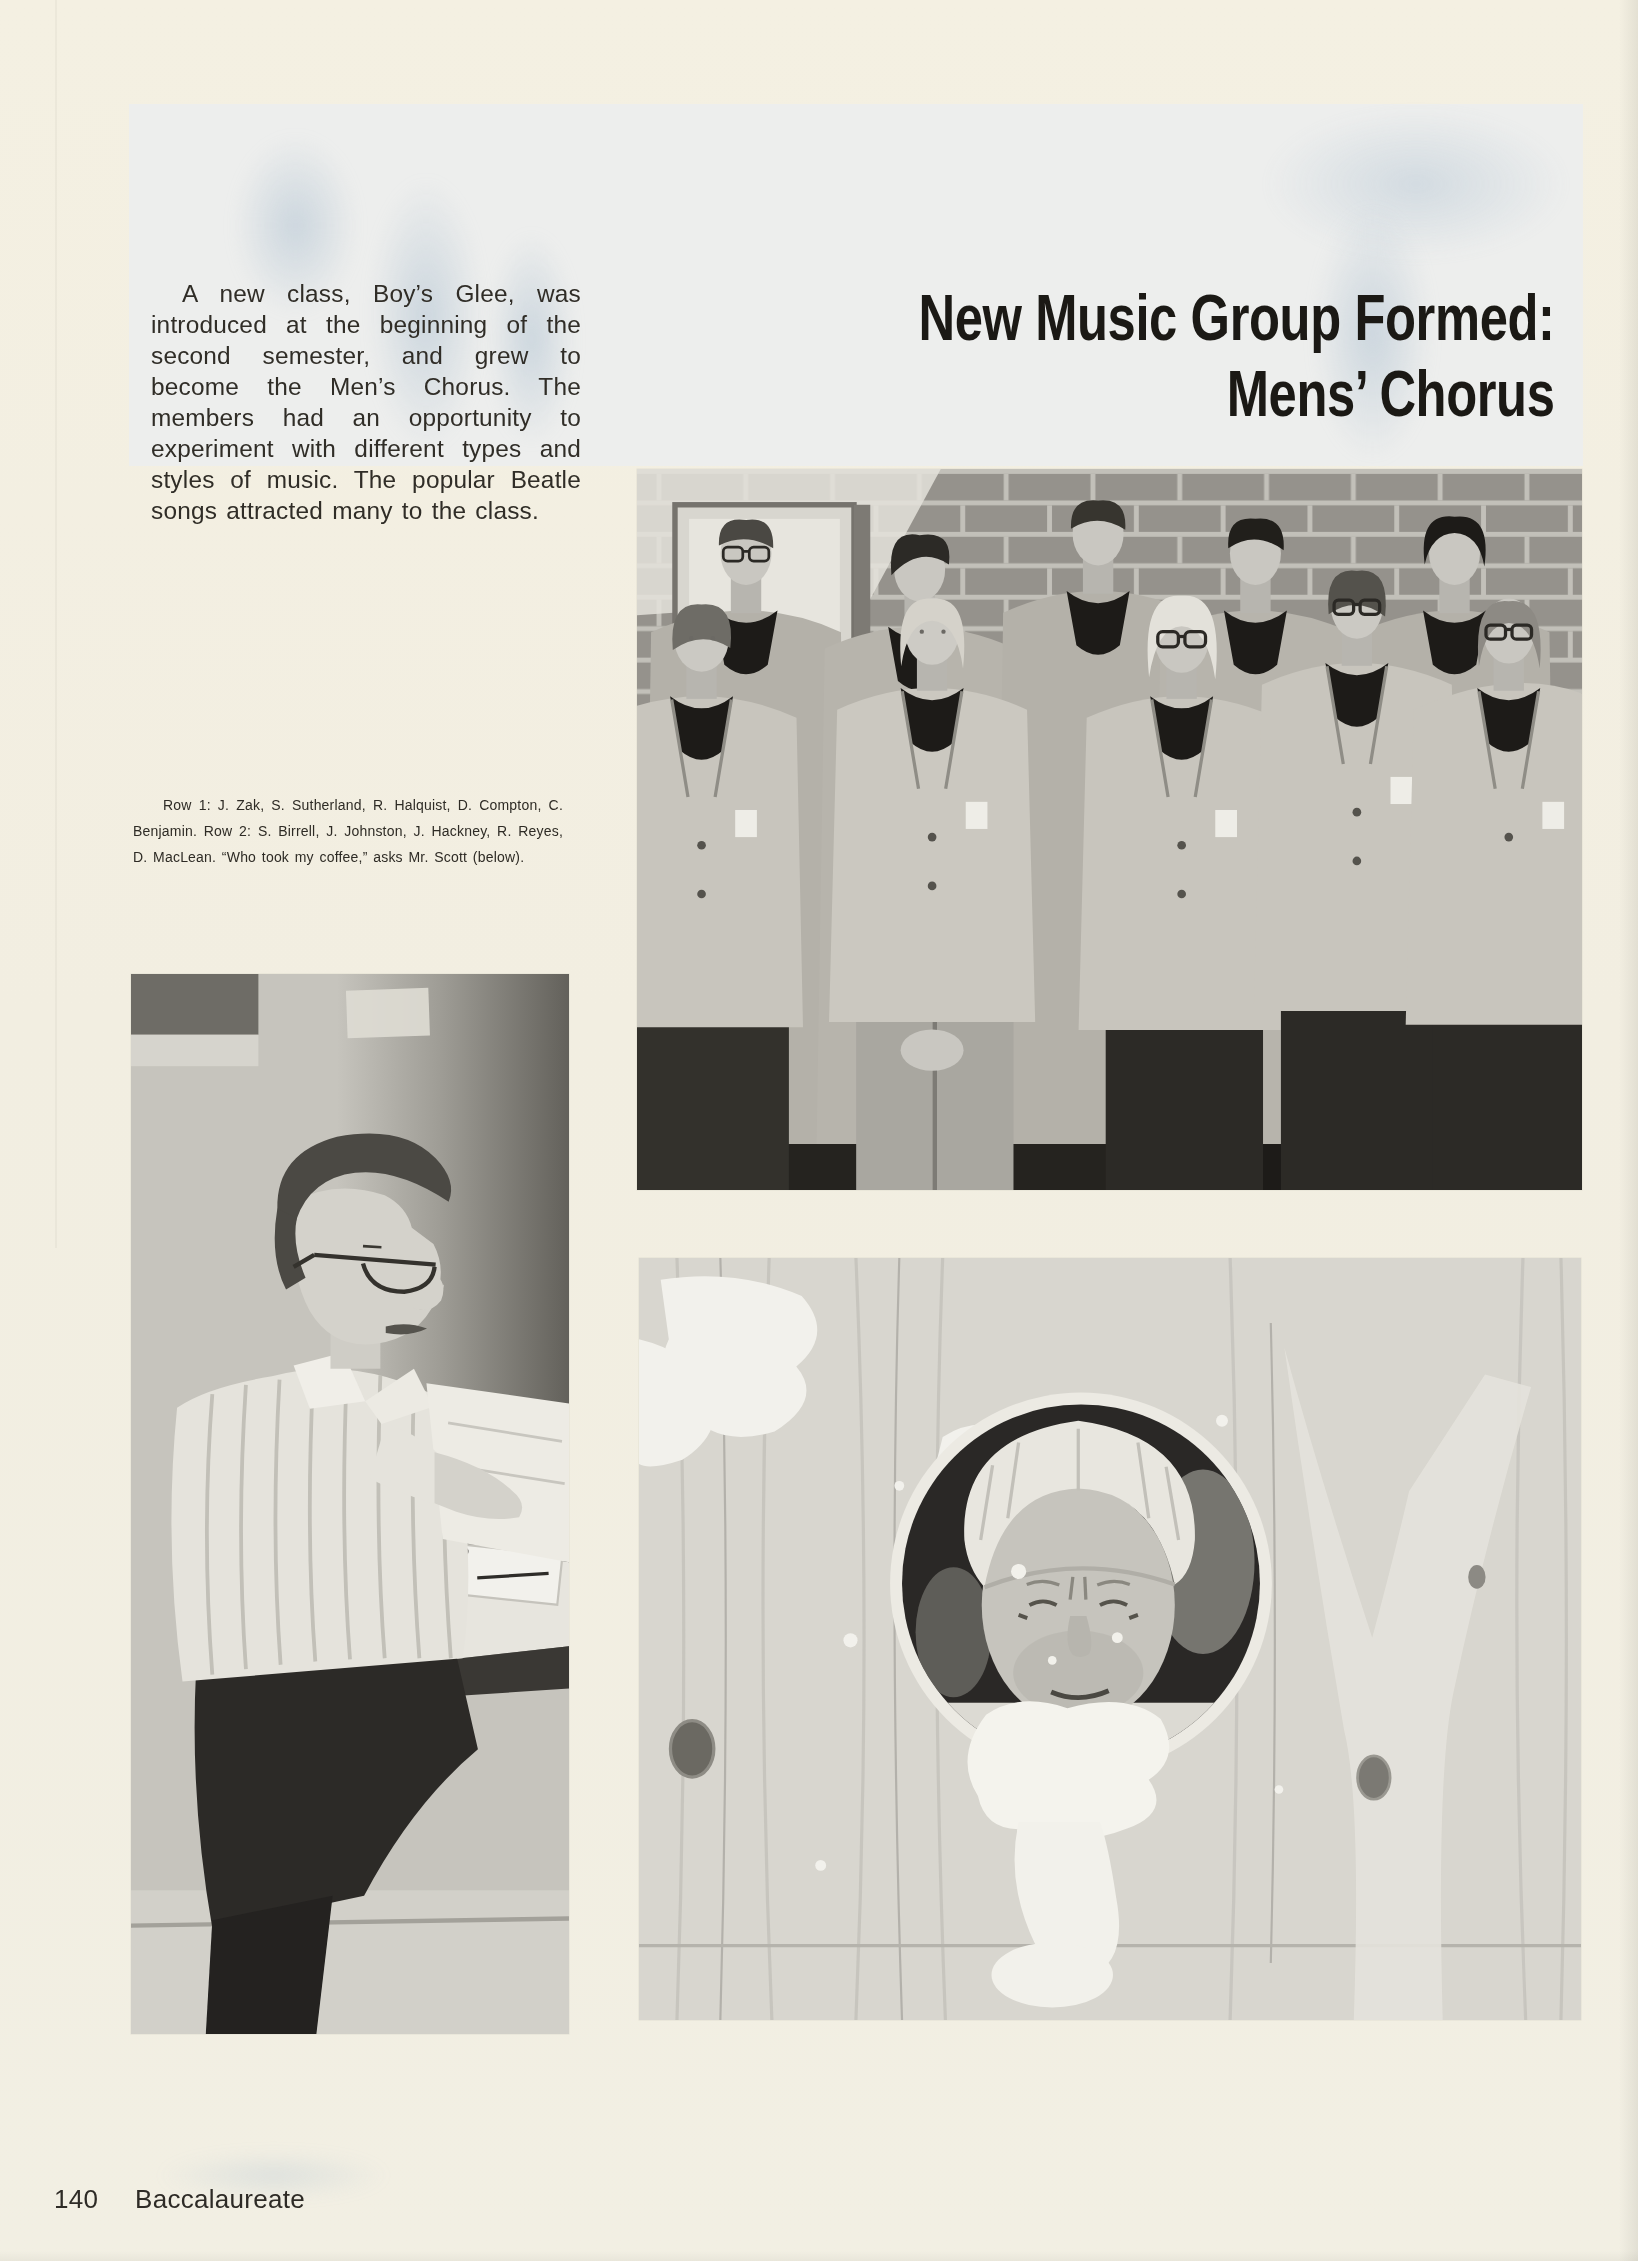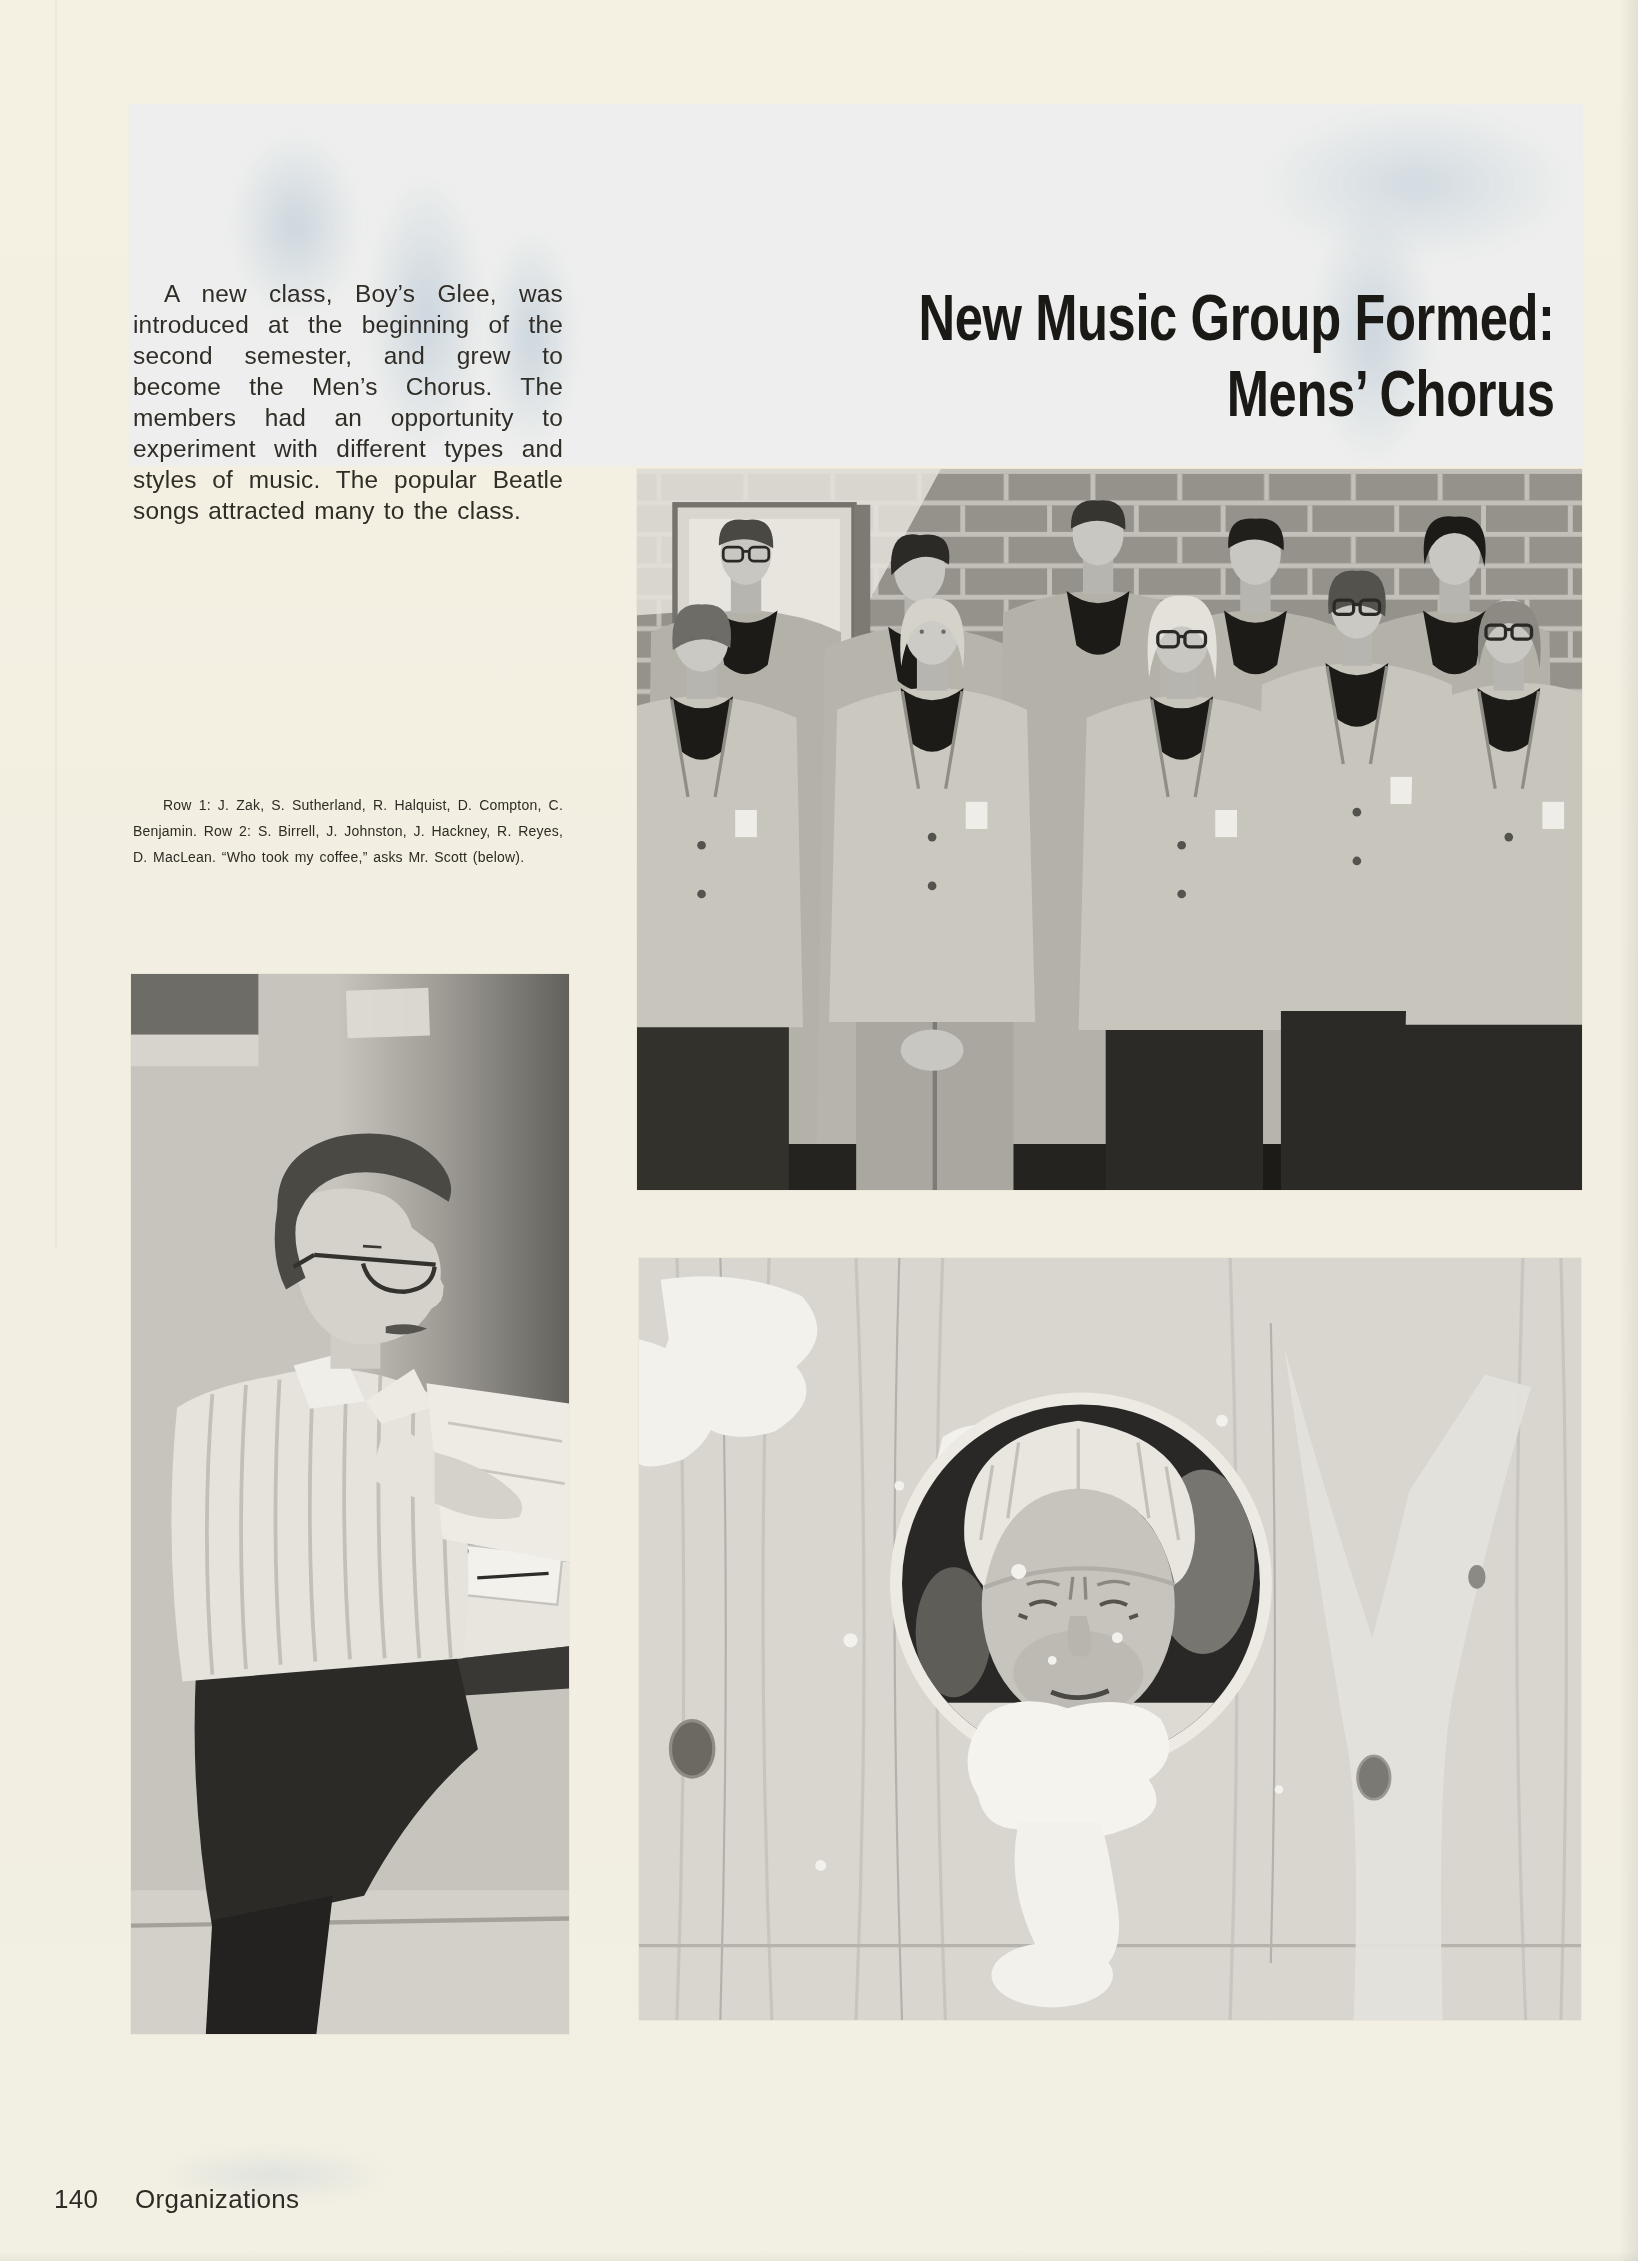--- a/index.html
+++ b/index.html
@@ -17,21 +17,21 @@
   .crease{position:absolute;left:55px;top:0;width:1.6px;height:1248px;background:rgba(90,90,80,.05);}
   .edge-right{position:absolute;right:0;top:0;width:19.5px;height:100%;
     background:linear-gradient(90deg,rgba(110,110,100,0),rgba(110,110,100,.12));}
   .edge-bottom{position:absolute;left:0;bottom:0;width:100%;height:9.8px;
     background:linear-gradient(0deg,rgba(110,110,100,.07),rgba(110,110,100,0));}
   
   .headline{position:absolute;right:71px;top:268px;text-align:right;
     font-weight:bold;font-size:65px;line-height:76px;color:#1b1915;letter-spacing:-0.5px;}
   .headline .hl{display:block;transform:scaleX(.78);transform-origin:100% 50%;white-space:nowrap;}
   
-  .article{position:absolute;left:133px;top:278px;width:430px;
+  .article{position:absolute;left:151px;top:278px;width:430px;
     font-size:24.4px;line-height:31px;text-align:justify;letter-spacing:0.2px;word-spacing:2.2px;}
   .article p{margin:0;text-indent:31px;}
   .caption{position:absolute;left:133px;top:792px;width:430px;
     font-size:14px;line-height:26px;text-align:justify;text-indent:30px;
     letter-spacing:0.2px;word-spacing:1.6px;color:#2e2b25;}
   
   .photo{position:absolute;box-shadow:0 0 0 0.5px rgba(120,115,100,.12);}
   #group-photo{left:637px;top:469px;width:945px;height:721px;}
   #teacher-photo{left:131px;top:974px;width:438px;height:1060px;}
   #pie-photo{left:639px;top:1258px;width:942px;height:762px;}
@@ -387,16 +387,16 @@
 
       <g>
         <ellipse cx="98" cy="905" rx="40" ry="52" fill="#6b6962" stroke="#8e8c85" stroke-width="6"></ellipse>
         <ellipse cx="1355" cy="958" rx="30" ry="40" fill="#7b7973" stroke="#9a9891" stroke-width="5"></ellipse>
         <ellipse cx="1545" cy="588" rx="16" ry="22" fill="#8c8a84"></ellipse>
       </g>
     </svg>
   </figure>
 
   <span class="folio" id="page-num">140</span>
-  <span class="folio" id="section-name">Organizations</span>
+  <span class="folio" id="section-name">Baccalaureate</span>
 
 </div>
 
 
 </body></html>

